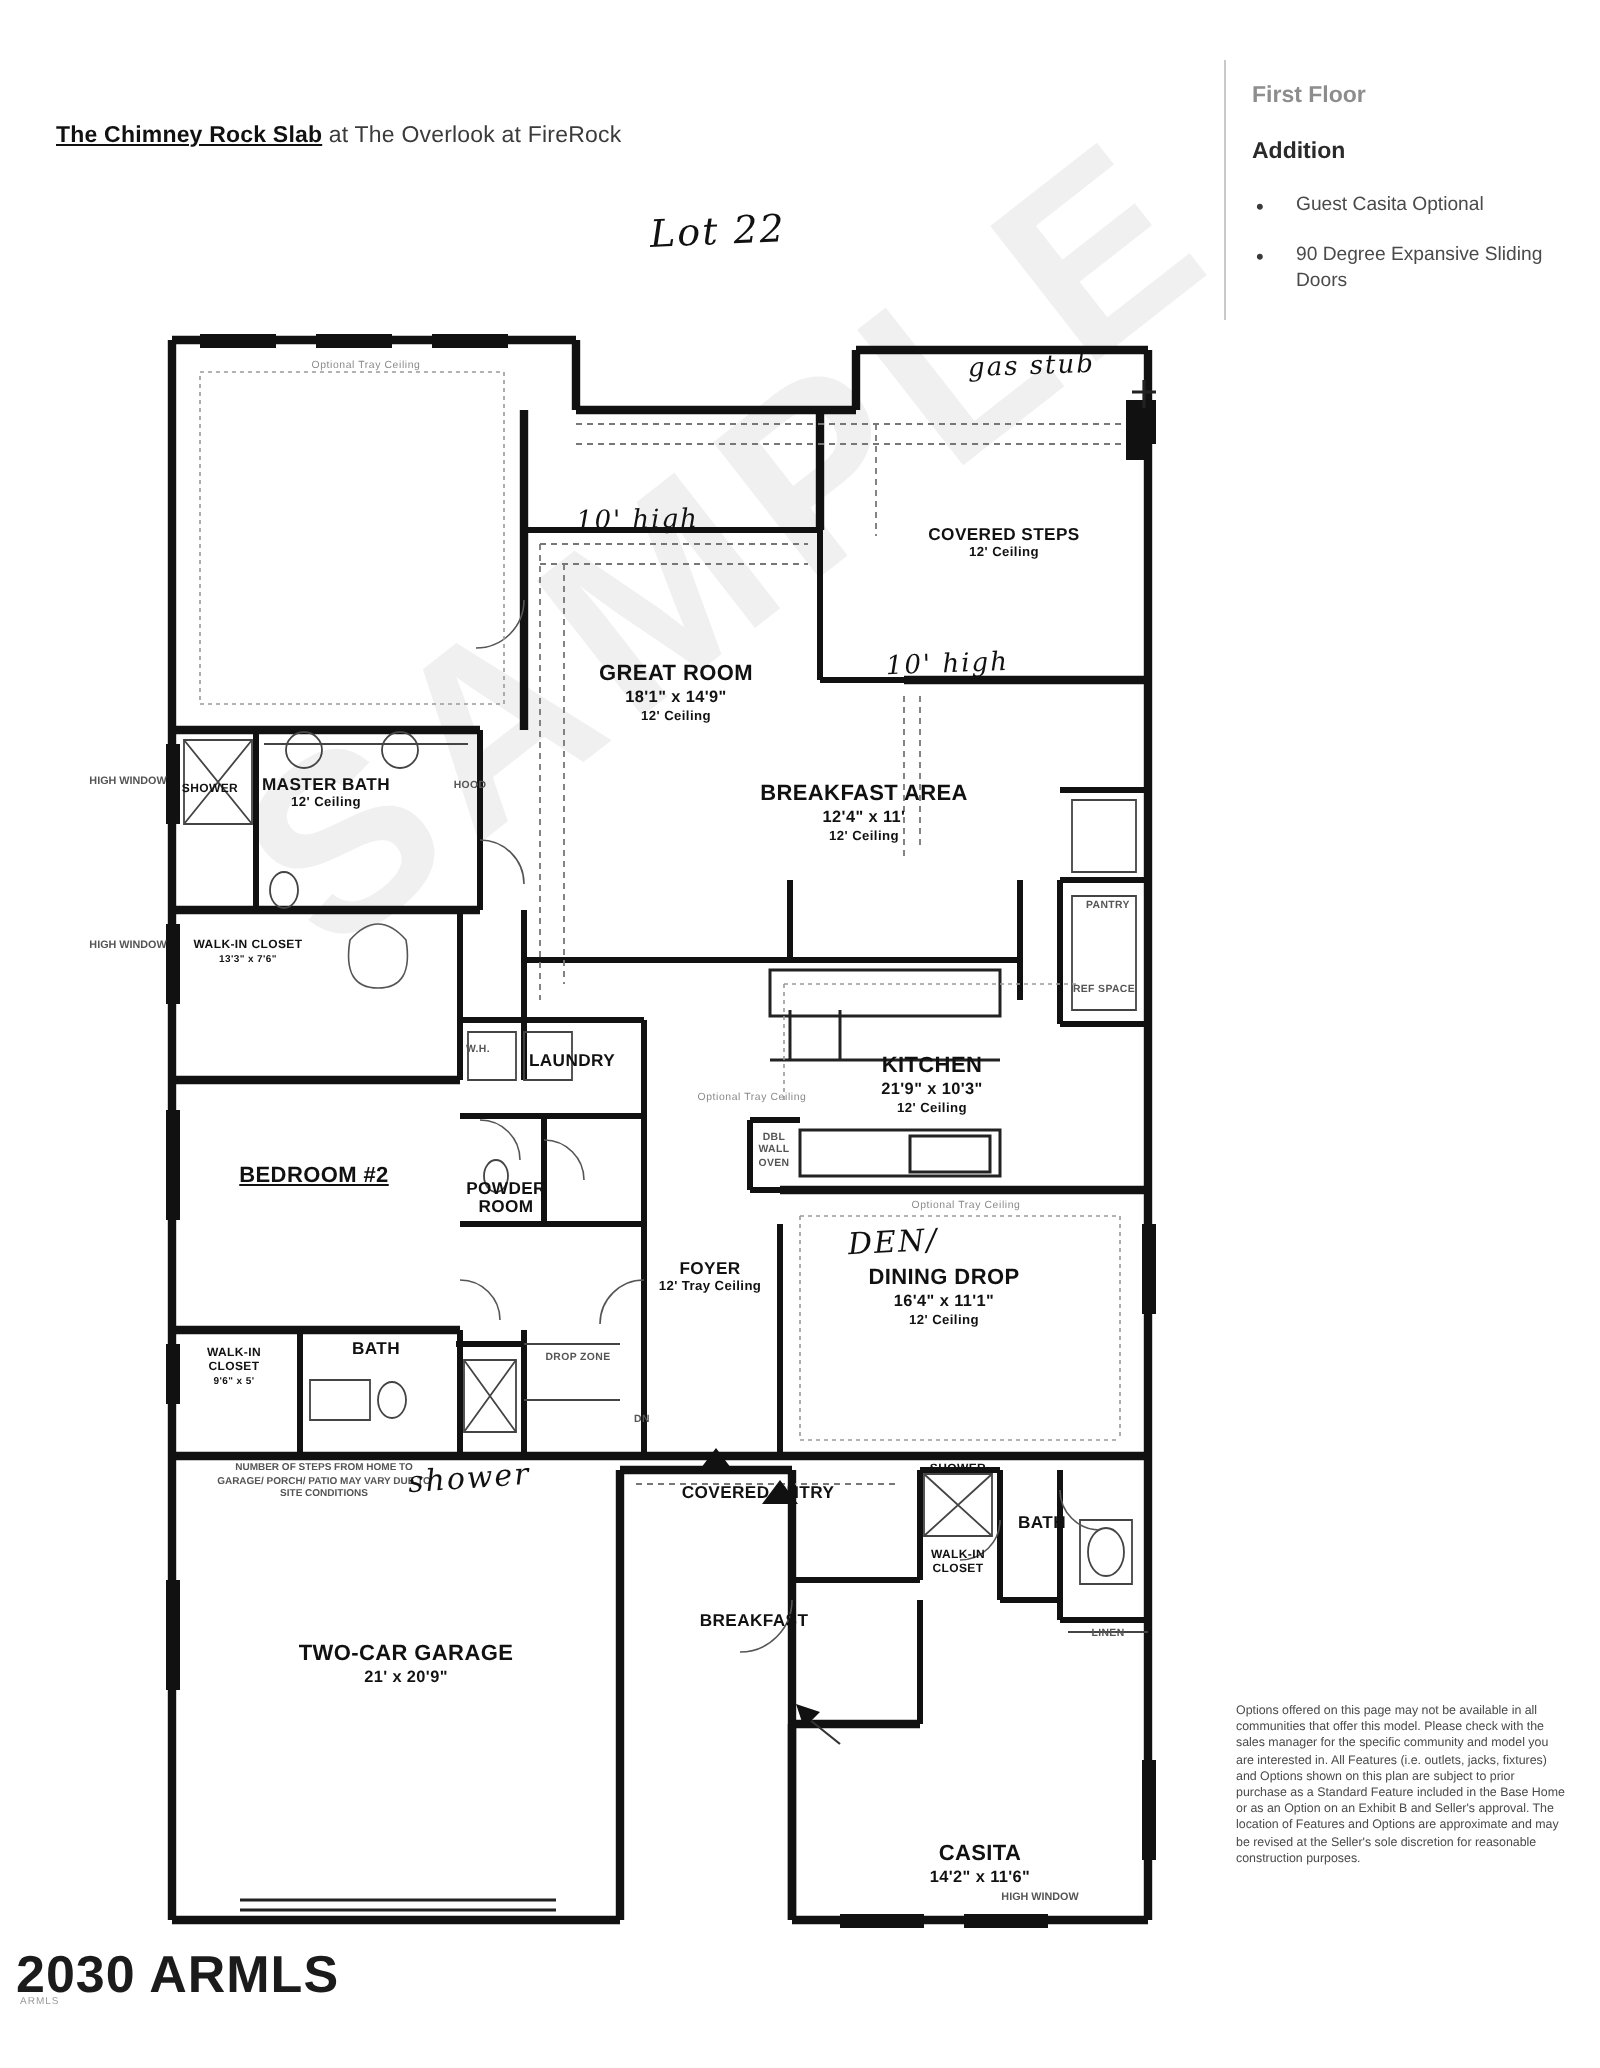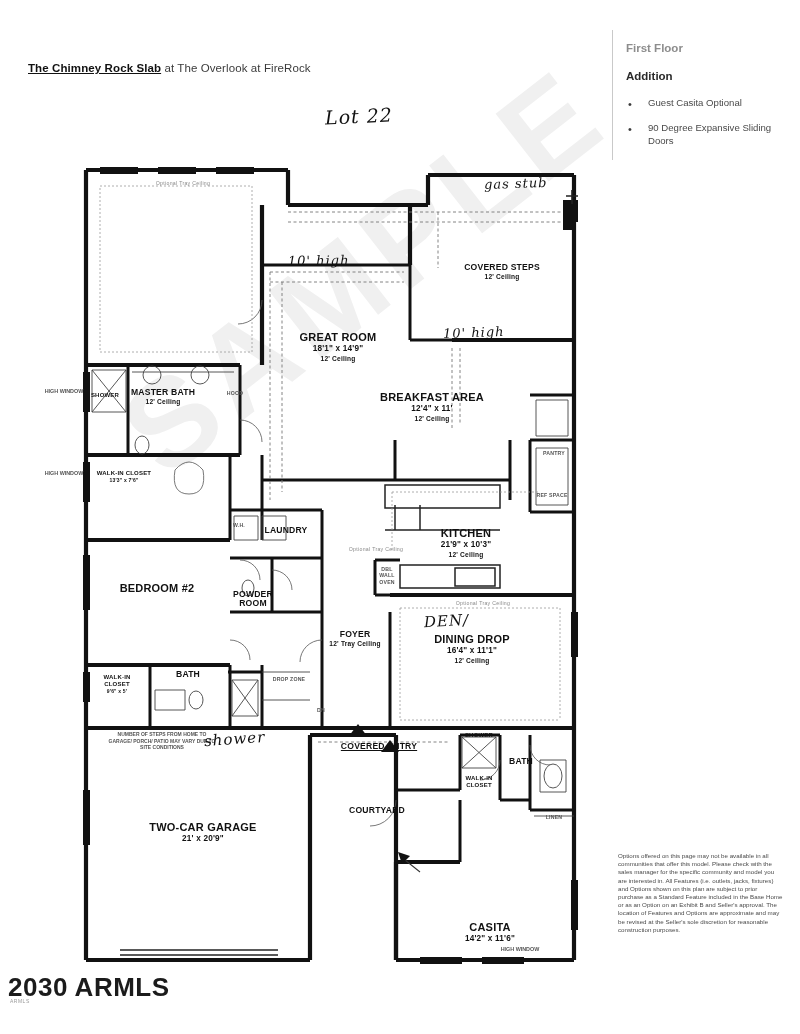--- a/index.html
+++ b/index.html
@@ -378,41 +378,41 @@
       <span class="ceil">12' Ceiling</span>
     </div>
 
     <div class="room sm" style="left:252px;top:526px;width:68px;">
       <span class="nm">LAUNDRY</span>
     </div>
     <div class="room sm" style="left:222px;top:590px;width:62px;">
       <span class="nm">POWDER ROOM</span>
     </div>
 
-    <div class="room" style="left:104px;top:583px;width:106px;">
+    <div class="room" style="left:104px;top:583px;width:106px;text-decoration:underline;">
       <span class="nm">BEDROOM #2</span>
     </div>
     <div class="room sm" style="left:168px;top:670px;width:40px;">
       <span class="nm">BATH</span>
     </div>
     <div class="room xs" style="left:92px;top:674px;width:50px;">
       <span class="nm">WALK-IN CLOSET</span>
       <span class="dim">9'6" x 5'</span>
     </div>
 
     <div class="room sm" style="left:328px;top:630px;width:54px;">
       <span class="nm">FOYER</span>
       <span class="ceil">12' Tray Ceiling</span>
     </div>
 
-    <div class="room sm" style="left:322px;top:742px;width:114px;text-decoration:underline;">
+    <div class="room sm" style="left:322px;top:742px;width:114px;">
       <span class="nm">COVERED ENTRY</span>
     </div>
     <div class="room sm" style="left:336px;top:806px;width:82px;">
-      <span class="nm">COURTYARD</span>
+      <span class="nm">BREAKFAST</span>
     </div>
 
     <div class="room" style="left:144px;top:822px;width:118px;">
       <span class="nm">TWO-CAR GARAGE</span>
       <span class="dim">21' x 20'9"</span>
     </div>
 
     <div class="room" style="left:448px;top:880px;width:84px;margin-top:42px;">
       <span class="nm">CASITA</span>
       <span class="dim">14'2" x 11'6"</span>

